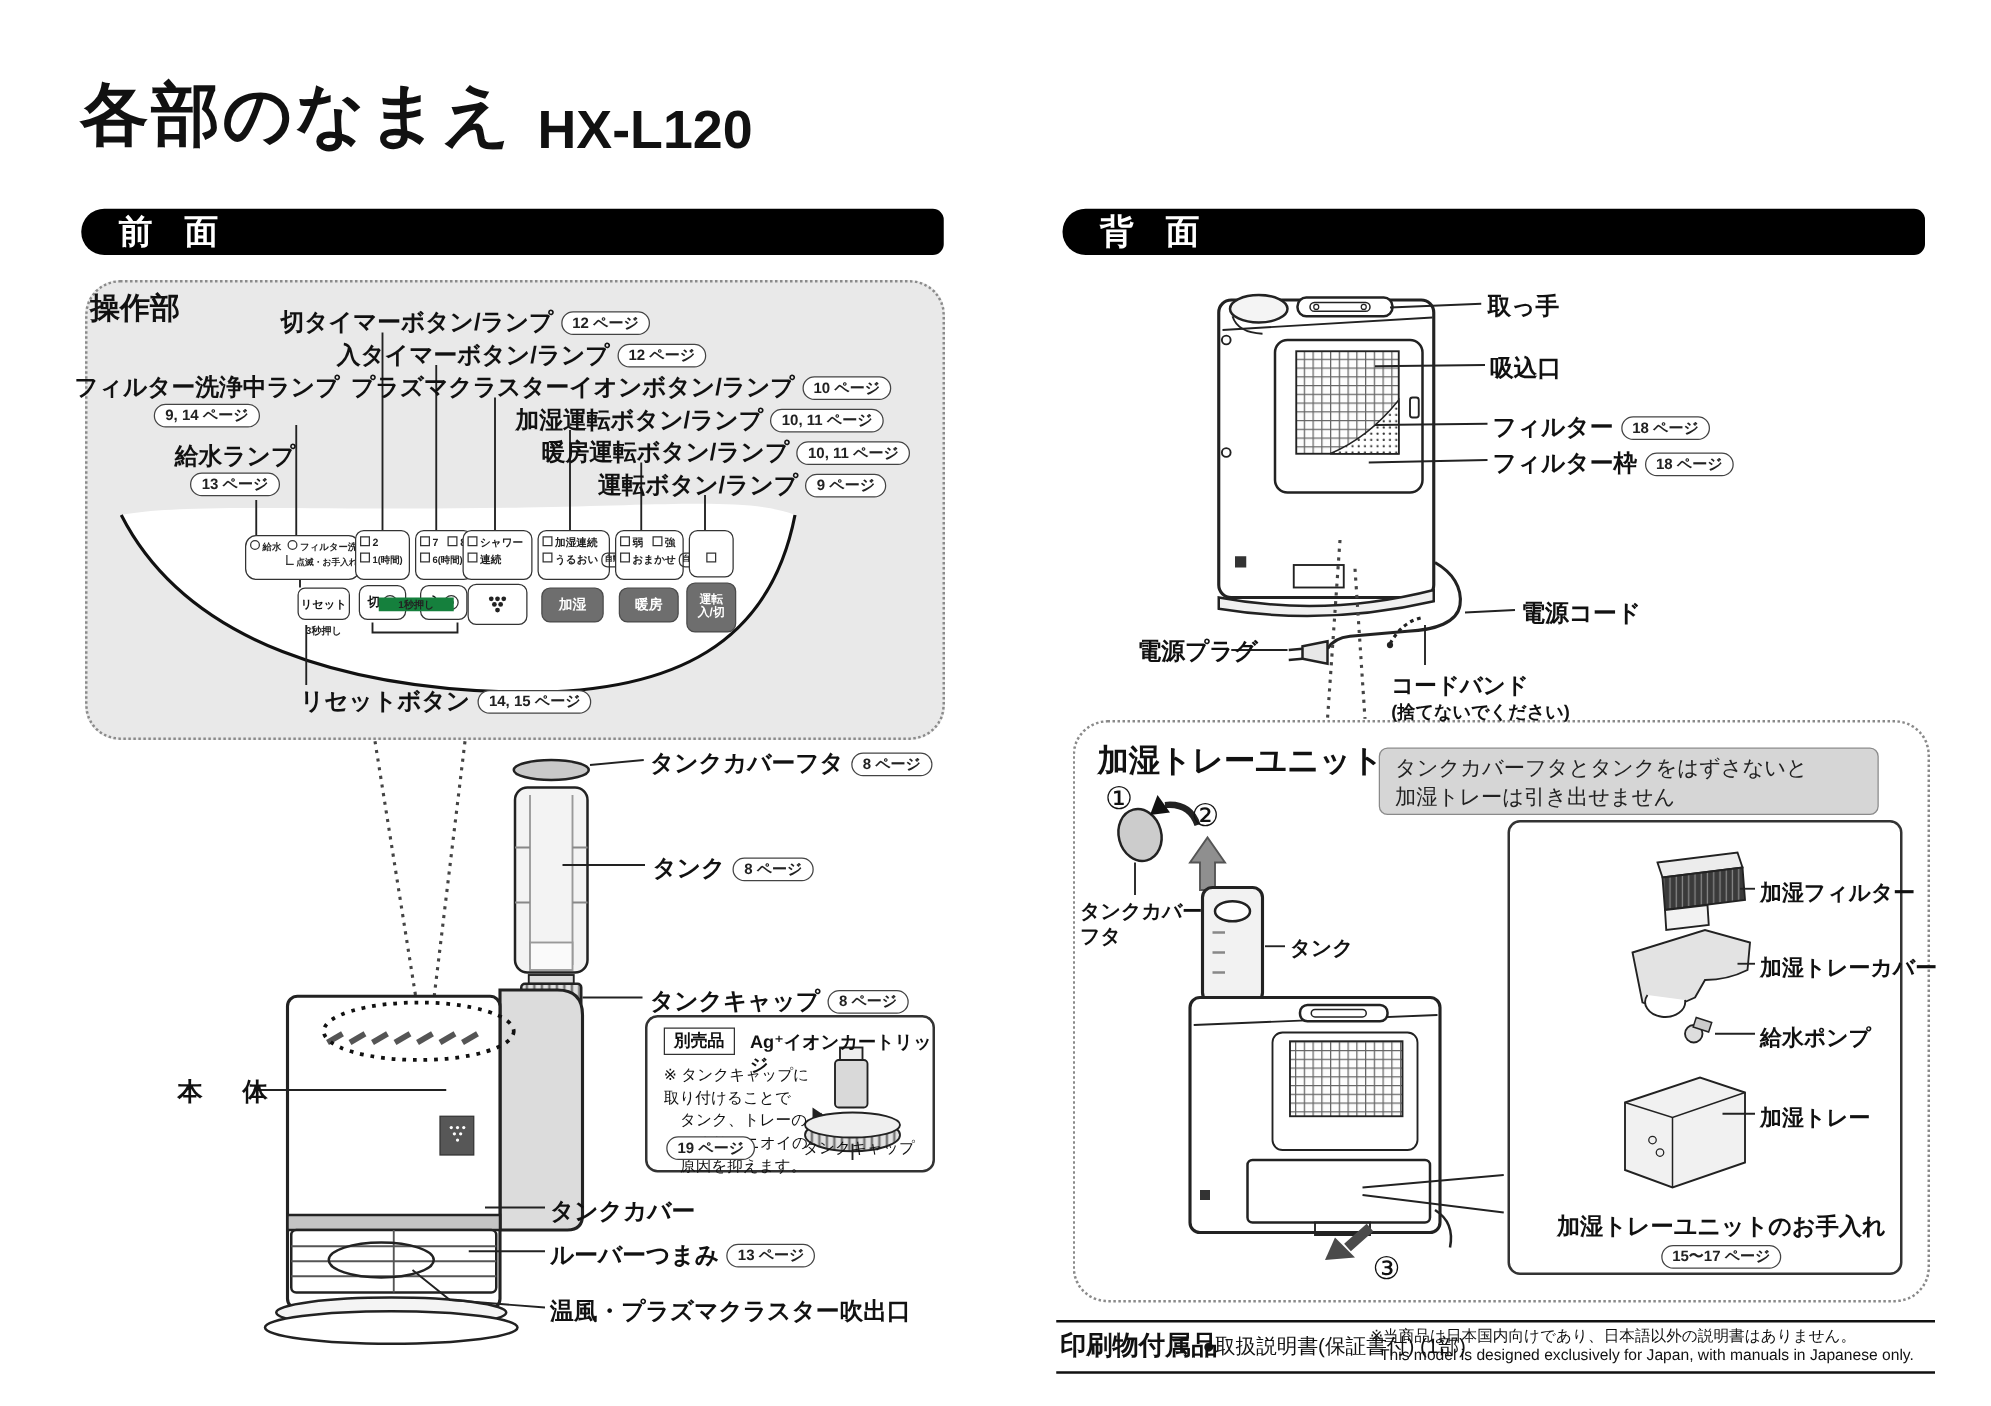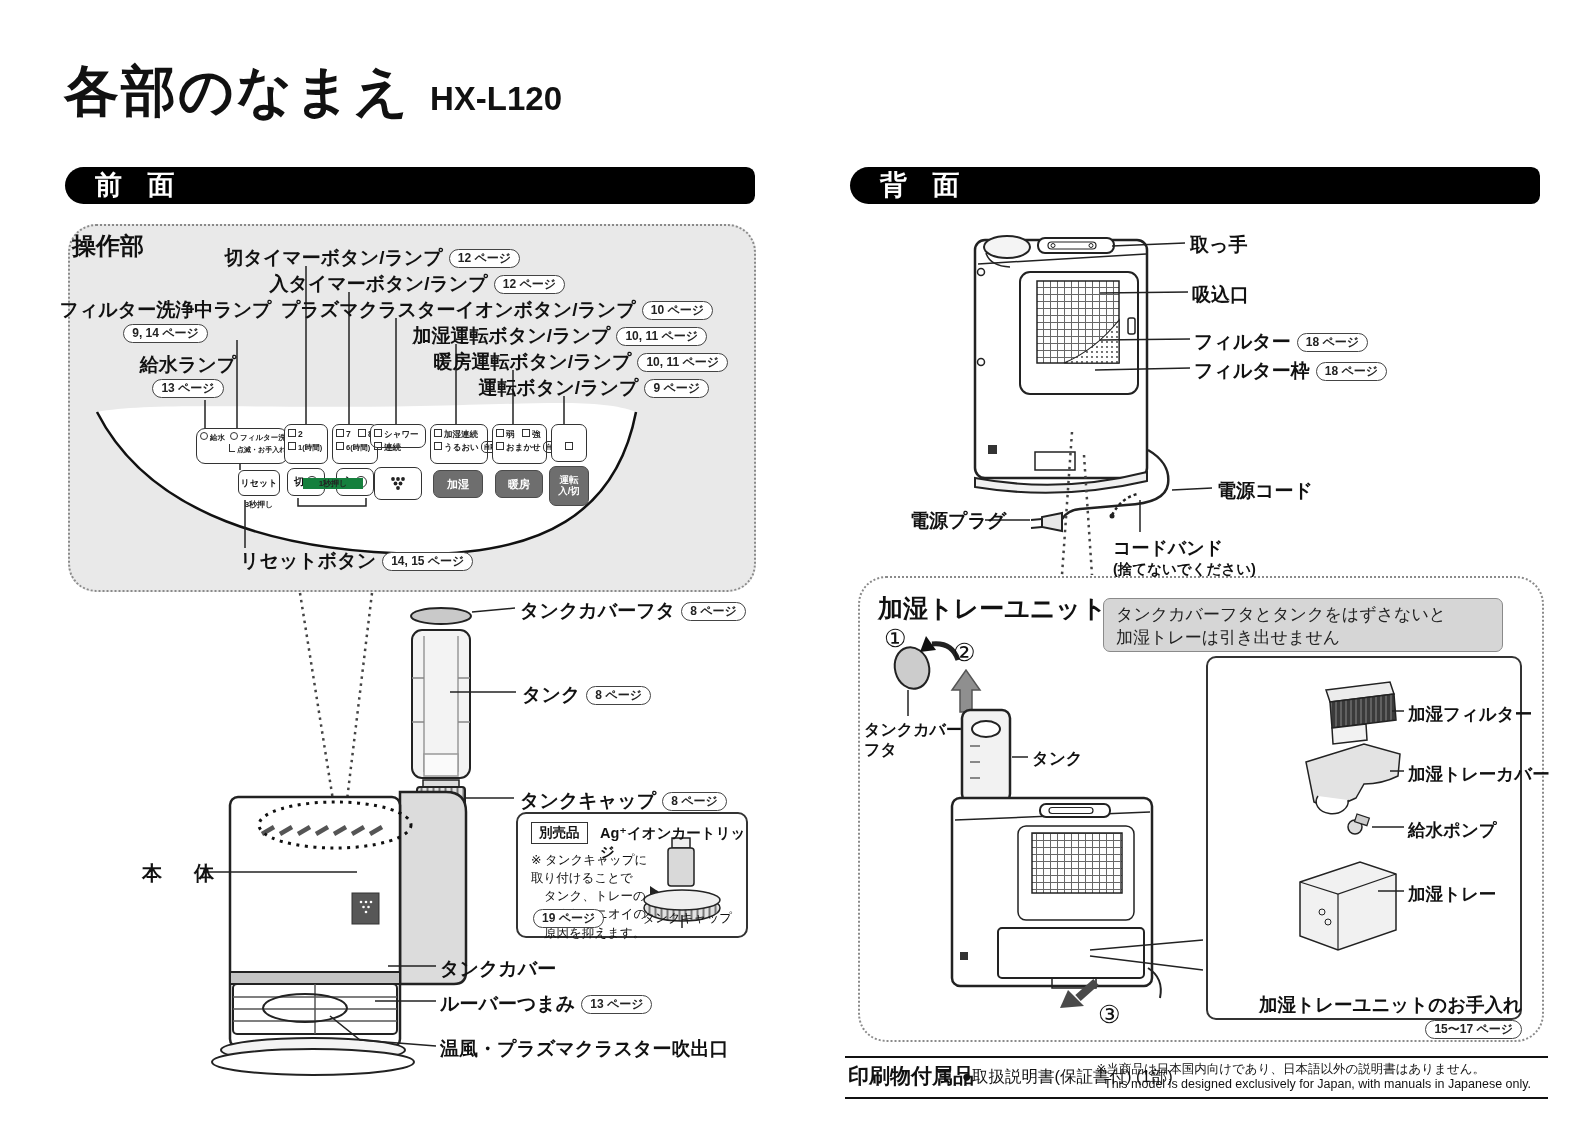--- a/index.html
+++ b/index.html
@@ -25,21 +25,21 @@
          box-sizing:border-box;z-index:2;line-height:1.15}
   .whbtn{position:absolute;background:#fff;border:1.5px solid #333;border-radius:7px;display:flex;gap:2px;
          align-items:center;justify-content:center;font-weight:bold;box-sizing:border-box;z-index:2}
   .hint{position:absolute;font-size:8px;font-weight:bold;color:#222;text-align:center;z-index:3;white-space:nowrap}
   .clock{display:inline-block;width:10px;height:10px;border:1.3px solid #333;border-radius:50%;position:relative}
   .clock:before{content:"";position:absolute;left:4px;top:2px;width:1.4px;height:3.5px;background:#333}
   .clock:after{content:"";position:absolute;left:4px;top:4.3px;width:3px;height:1.4px;background:#333}
   .notebox{position:absolute;background:#d6d6d6;border:1.5px solid #8a8a8a;border-radius:7px;box-sizing:border-box;
            font-size:17px;color:#222;padding:5px 12px;line-height:1.35;z-index:2;white-space:nowrap}
   .bigtitle{position:absolute;font-size:55px;font-weight:bold;letter-spacing:2px;z-index:2}
-  .model{position:absolute;font-size:33px;font-weight:bold;z-index:2}
+  .model{position:absolute;font-size:43px;font-weight:bold;z-index:2}
   .sect{position:absolute;font-weight:bold;z-index:2;white-space:nowrap}
   .box{position:absolute;border:2px solid #333;border-radius:10px;background:transparent;box-sizing:border-box;z-index:2}
   .small{font-size:12.5px;font-weight:normal}
   .step{position:absolute;font-size:25px;z-index:2}
   .rule{position:absolute;border-top:2px solid #111;z-index:2}
 </style>
 </head>
 <body>
 
 <div id="canvas">
@@ -301,21 +301,21 @@
     <span class="sq"></span><span>7</span>
     <span class="sq" style="margin-left:5px"></span><span>8</span><br>
     <span class="sq"></span><span style="font-size:7.5px">6(時間)</span>
   </div>
   <div class="whbtn" style="left:336px;top:468px;width:38px;height:28px;font-size:10px">
     <span>入</span>
       <span class="clock"></span>
   </div>
   <div class="hint" style="left:303px;top:478px;width:60px;background:#15803d">1秒押し</div>
 
-  <div class="grp" style="left:370px;top:424px;width:56px;height:24px">
+  <div class="grp" style="left:370px;top:424px;width:56px;height:40px">
     <span class="sq"></span><span>シャワー</span><br>
     <span class="sq"></span><span>連続</span>
   </div>
   <div class="whbtn" style="left:374px;top:467px;width:48px;height:33px">
     <svg width="20" height="17" viewBox="0 0 20 17">
       <g fill="#222">
           <circle cx="5" cy="4" r="1.9"></circle>
           <circle cx="10" cy="4" r="1.9"></circle>
           <circle cx="15" cy="4" r="1.9"></circle>
       <circle cx="7.5" cy="8.5" r="1.9"></circle>
@@ -414,21 +414,21 @@
     <span style="display:block">タンクカバー</span>
     <span style="display:block">フタ</span>
   </div>
   <div class="abs z2" style="left:1032px;top:748px;font-size:16.5px;font-weight:bold">タンク</div>
 
   <div class="box" style="left:1206px;top:656px;width:316px;height:364px"></div>
   <div class="abs z2" style="left:1408px;top:702px;font-size:17.5px;font-weight:bold">加湿フィルター</div>
   <div class="abs z2" style="left:1408px;top:762px;font-size:17.5px;font-weight:bold">加湿トレーカバー</div>
   <div class="abs z2" style="left:1408px;top:818px;font-size:17.5px;font-weight:bold">給水ポンプ</div>
   <div class="abs z2" style="left:1408px;top:882px;font-size:17.5px;font-weight:bold">加湿トレー</div>
-  <div class="abs z2" style="left:1232px;top:992px;width:290px;text-align:right">
+  <div class="abs z2" style="left:1232px;top:968px;width:290px;text-align:center">
     <span style="font-size:18.5px;font-weight:bold">加湿トレーユニットのお手入れ</span><br>
     <span class="pill" style="margin-top:3px">15〜17 ページ</span>
   </div>
 
   <div class="rule" style="left:845px;top:1056px;width:703px"></div>
   <div class="rule" style="left:845px;top:1097px;width:703px"></div>
   <div class="abs z2" style="left:848px;top:1062px;font-size:21px;font-weight:bold">印刷物付属品</div>
   <div class="abs z2" style="left:962px;top:1066px;font-size:16.5px">●取扱説明書(保証書付) (1部)</div>
   <div class="abs z2" style="left:1096px;top:1061px;font-size:12.5px">※当商品は日本国内向けであり、日本語以外の説明書はありません。</div>
   <div class="abs z2" style="left:1104px;top:1077px;font-size:12.5px">This model is designed exclusively for Japan, with manuals in Japanese only.</div>

